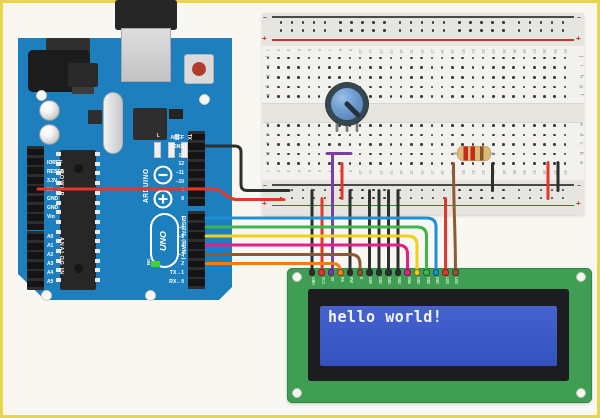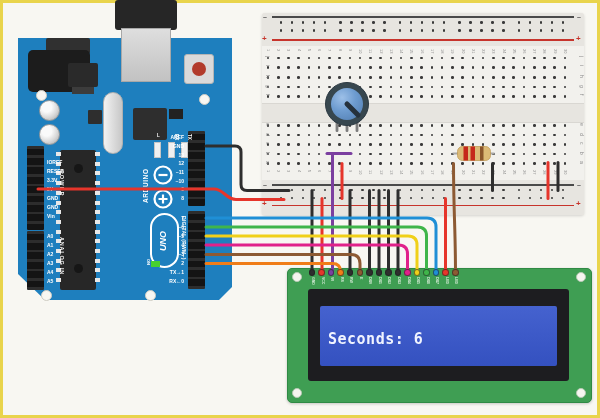--- a/index.html
+++ b/index.html
@@ -648,21 +648,21 @@
       <div style="position: absolute; left: 576px; top: 200px; font-size: 8px; font-weight: bold; color: rgb(199, 52, 44); line-height: 1;">+</div>
     </div>
 
   <div class="abs lcd-board"></div>
   <div class="abs screw" style="left:292px;top:272px;"></div>
   <div class="abs screw" style="left:576px;top:272px;"></div>
   <div class="abs screw" style="left:292px;top:388px;"></div>
   <div class="abs screw" style="left:576px;top:388px;"></div>
   <div class="abs lcd-bezel"></div>
   <div class="abs lcd-screen"></div>
-  <div class="lcd-line" style="top:331.5px;">Seconds: 6</div>
+  <div class="lcd-line" style="top:309.5px;">hello world!</div>
   <div id="lcd-pin-labels">
       <div class="rot90" style="position: absolute; left: 314px; top: 277px; font-size: 3.5px; font-weight: bold; color: rgb(221, 239, 221); line-height: 1;">GND</div>
       <div class="rot90" style="position: absolute; left: 323.55px; top: 277px; font-size: 3.5px; font-weight: bold; color: rgb(221, 239, 221); line-height: 1;">VCC</div>
       <div class="rot90" style="position: absolute; left: 333.1px; top: 277px; font-size: 3.5px; font-weight: bold; color: rgb(221, 239, 221); line-height: 1;">V0</div>
       <div class="rot90" style="position: absolute; left: 342.65px; top: 277px; font-size: 3.5px; font-weight: bold; color: rgb(221, 239, 221); line-height: 1;">RS</div>
       <div class="rot90" style="position: absolute; left: 352.2px; top: 277px; font-size: 3.5px; font-weight: bold; color: rgb(221, 239, 221); line-height: 1;">RW</div>
       <div class="rot90" style="position: absolute; left: 361.75px; top: 277px; font-size: 3.5px; font-weight: bold; color: rgb(221, 239, 221); line-height: 1;">E</div>
       <div class="rot90" style="position: absolute; left: 371.3px; top: 277px; font-size: 3.5px; font-weight: bold; color: rgb(221, 239, 221); line-height: 1;">DB0</div>
       <div class="rot90" style="position: absolute; left: 380.85px; top: 277px; font-size: 3.5px; font-weight: bold; color: rgb(221, 239, 221); line-height: 1;">DB1</div>
       <div class="rot90" style="position: absolute; left: 390.4px; top: 277px; font-size: 3.5px; font-weight: bold; color: rgb(221, 239, 221); line-height: 1;">DB2</div>

